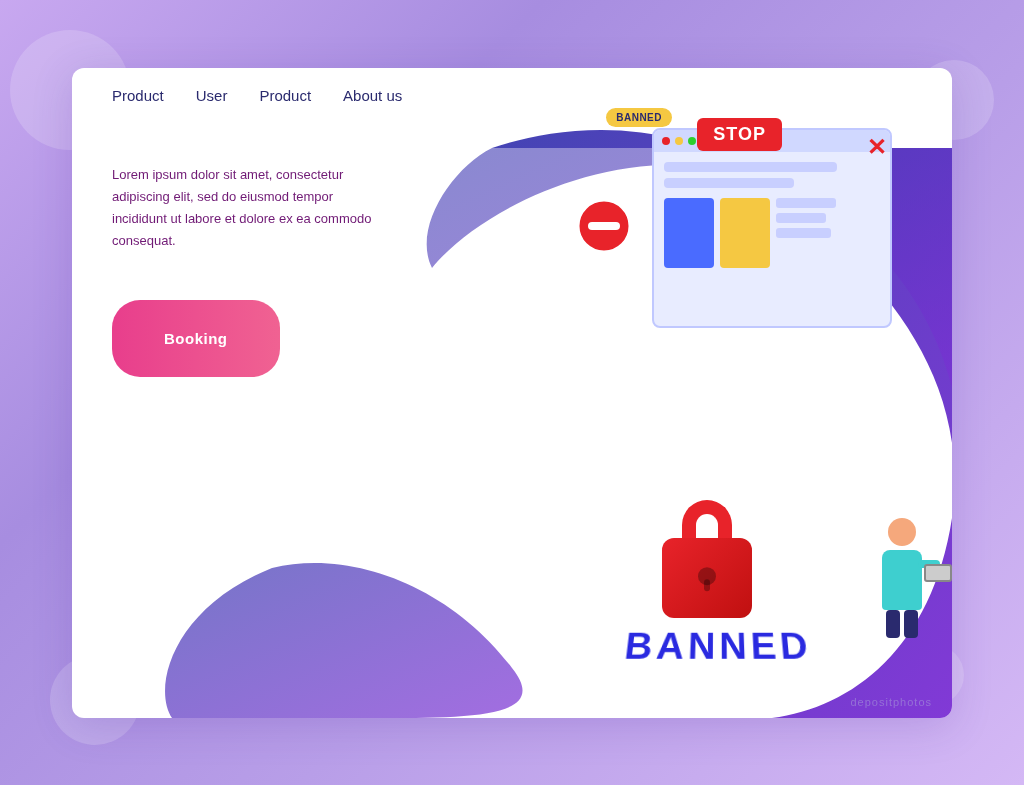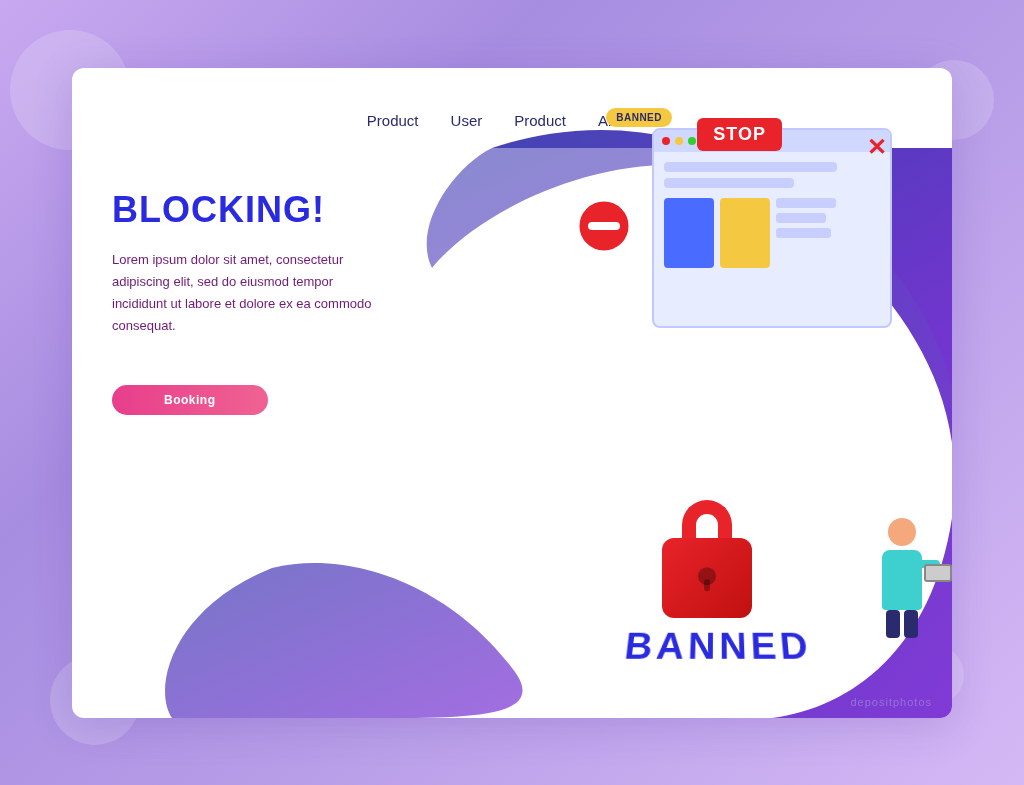--- a/index.html
+++ b/index.html
@@ -30,22 +30,21 @@
       top: 0; left: 0; width: 100%; height: 100%;
       pointer-events: none;
     }
 
     
     .nav {
       position: relative;
       z-index: 10;
       display: flex;
       align-items: center;
-      padding: 44px 40px 0 40px;
-      flex-direction: column;
+      padding: 19px 40px 0 40px;
     }
     .nav-links {
       display: flex;
       gap: 32px;
       flex: 1;
     }
     .nav-link {
       color: #2a2a6e;
       font-size: 15px;
       font-weight: 500;
@@ -81,22 +80,22 @@
       color: #701a75;
       font-size: 13px;
       line-height: 1.7;
       margin-bottom: 48px;
     }
     .booking-btn {
       background: linear-gradient(90deg, #e83e8c, #f06292);
       color: #fff;
       border: none;
       border-radius: 28px;
-      padding: 8px 52px;
-      font-size: 12px;
+      padding: 30px 52px;
+      font-size: 15px;
       font-weight: 700;
       cursor: pointer;
       letter-spacing: 0.5px;
     }
 
     
     .browser-window {
       position: absolute;
       top: 60px;
       right: 60px;
@@ -353,21 +352,20 @@
   <nav class="nav">
     <div class="nav-links">
       <a class="nav-link">Product</a>
       <a class="nav-link">User</a>
       <a class="nav-link">Product</a>
       <a class="nav-link">About us</a>
     </div>
   </nav>
 
   <div class="content">
-    <h1 class="heading">BLOCKING!</h1>
     <p class="desc">Lorem ipsum dolor sit amet, consectetur adipiscing elit, sed do eiusmod tempor incididunt ut labore et dolore ex ea commodo consequat.</p>
     <button class="booking-btn">Booking</button>
   </div>
 
   <div class="banned-badge">BANNED</div>
 
   <div class="stop-badge">STOP</div>
 
   <svg class="no-entry" viewBox="0 0 56 56">
     <circle cx="28" cy="28" r="26" fill="#e8232a" stroke="#fff" stroke-width="3"></circle>

